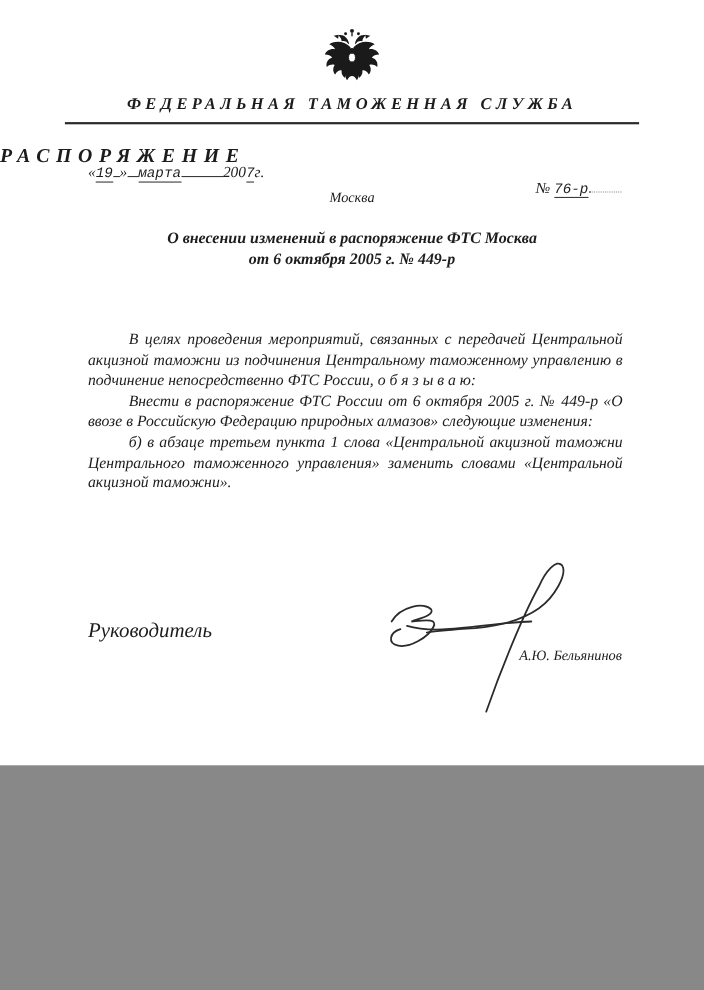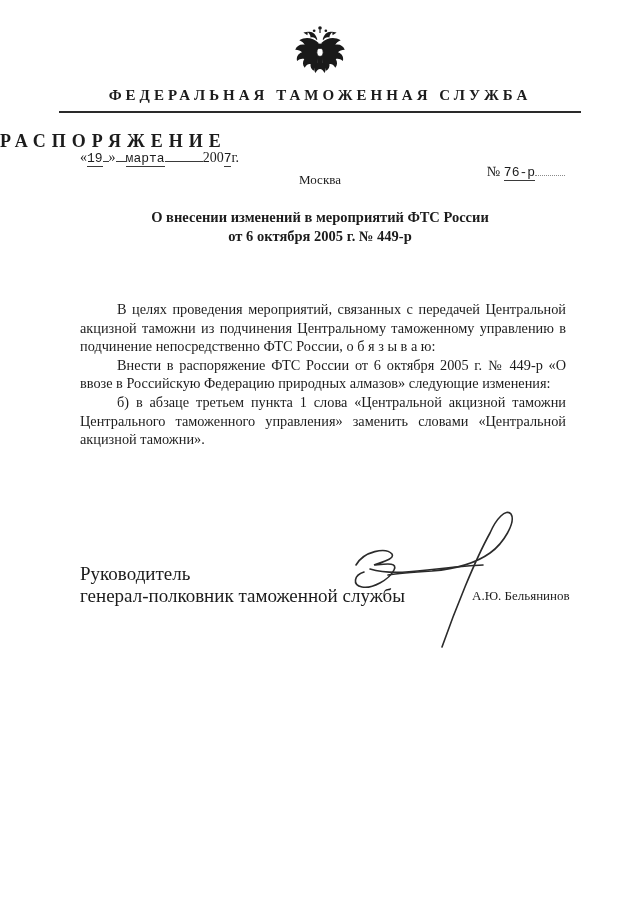--- a/index.html
+++ b/index.html
@@ -1,23 +1,24 @@
 <!DOCTYPE html>
 <html><head>
 <meta charset="utf-8">
 <style>
   html,body{margin:0;padding:0;background:#888;}
   .page{
     position:relative;
-    width:640px;height:900px;
+    width:640px;height:696px;
     margin:0 auto;
     background:#ffffff;
     font-family:"Liberation Serif", serif;
     color:#1c1c1c;
     overflow:hidden;
+    font-style:italic;
   }
   .emblem{
     position:absolute;top:22px;left:50%;transform:translateX(-50%);
   }
   .org-name{
     position:absolute;top:87px;left:0;width:100%;
     text-align:center;font-weight:bold;font-size:15px;
     letter-spacing:4px;white-space:nowrap;
   }
   .head-rule{
@@ -104,33 +105,32 @@
 
   <div class="doc-type">РАСПОРЯЖЕНИЕ</div>
 
   <div class="date-line"><span>«</span><span class="typed ul">19</span><span class="ul gap3"></span><span>»</span><span class="ul gap1"></span><span class="typed ul">марта</span><span class="ul gap2"></span><span>200</span><span class="typed ul">7</span><span>г.</span></div>
 
   <div class="num-line"><span>№</span><span>&nbsp;</span><span class="typed ul">76-р</span><span class="num-dots"></span></div>
 
   <div class="city">Москва</div>
 
   <div class="title">
-    <div>О внесении изменений в мероприятий ФТС России</div>
+    <div>О внесении изменений в распоряжение ФТС Москва</div>
     <div>от 6 октября 2005 г.  № 449-р</div>
   </div>
 
   <div class="body-text">
     <p>В целях проведения мероприятий, связанных с передачей Центральной акцизной таможни из подчинения Центральному таможенному управлению в подчинение непосредственно ФТС России, о б я з ы в а ю:</p>
     <p>Внести в распоряжение ФТС России от 6 октября 2005 г. № 449-р «О ввозе в Российскую Федерацию природных алмазов» следующие изменения:</p>
     <p>б) в абзаце третьем пункта 1 слова «Центральной акцизной таможни Центрального таможенного управления» заменить словами «Центральной акцизной таможни».</p>
   </div>
 
   <div class="sig-block">
     <div>Руководитель</div>
-    <div>генерал-полковник таможенной службы</div>
   </div>
 
   <div class="sig-svg">
     <svg width="200" height="145" viewBox="0 0 200 145" fill="none" stroke="#2b2b2b" stroke-width="1.6" stroke-linecap="round" xmlns="http://www.w3.org/2000/svg">
       <path d="M16,60 C24,46 46,42 52,49 C55,54 42,57 34,60 C46,59 58,57 54,65 C49,75 32,84 22,82 C12,80 14,70 24,67"></path>
       <path d="M30,64 C60,73 102,61 143,60"></path>
       <path d="M102,142 C115,105 135,55 150,28 C156,14 166,3 171,9 C176,17 164,38 150,48 C136,58 115,64 92,66 C76,67 60,68 48,70"></path>
     </svg>
   </div>
 

